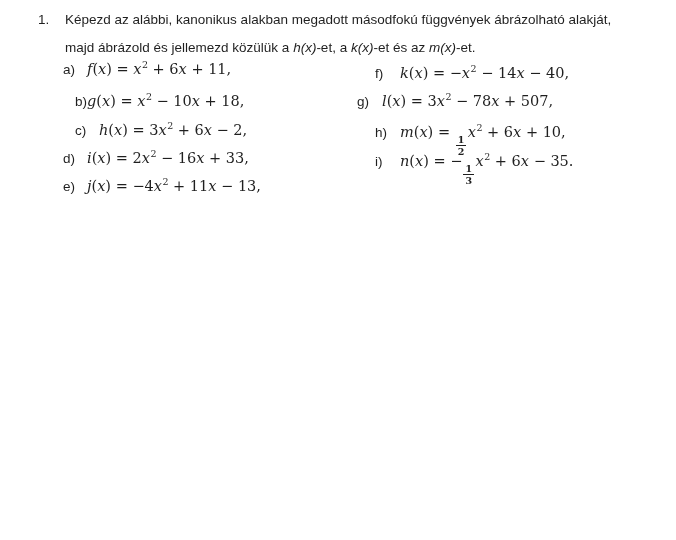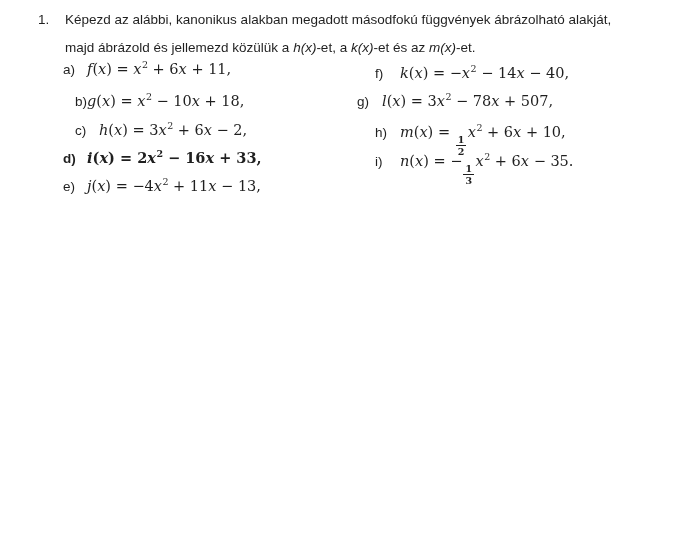--- a/index.html
+++ b/index.html
@@ -48,21 +48,21 @@
 <body>
 
 <div class="page">
   <div class="pnum">1.</div>
   <div class="hline hline1">Képezd az alábbi, kanonikus alakban megadott másodfokú függvények ábrázolható alakját,</div>
   <div class="hline hline2"><span>majd ábrázold és jellemezd közülük a </span><span class="it">h(x)</span><span>-et, a </span><span class="it">k(x)</span><span>-et és az </span><span class="it">m(x)</span><span>-et.</span></div>
   <div id="list-left">
       <div class="item" style="left: 63px; top: 60px;"><span class="lbl lbl-left">a)</span><span class="formula"><i class="mv">f</i><span>(</span><i class="mv">x</i><span>) = </span><i class="mv">x</i><sup>2</sup><span> + 6</span><i class="mv">x</i><span> + 11,</span></span></div>
       <div class="item" style="left: 63px; top: 92px; text-align: right;"><span class="lbl lbl-left">b)</span><span class="formula"><i class="mv">g</i><span>(</span><i class="mv">x</i><span>) = </span><i class="mv">x</i><sup>2</sup><span> − 10</span><i class="mv">x</i><span> + 18,</span></span></div>
       <div class="item" style="left: 75px; top: 121px;"><span class="lbl lbl-left">c)</span><span class="formula"><i class="mv">h</i><span>(</span><i class="mv">x</i><span>) = 3</span><i class="mv">x</i><sup>2</sup><span> + 6</span><i class="mv">x</i><span> − 2,</span></span></div>
-      <div class="item" style="left: 63px; top: 149px; font-weight: bold;"><span class="lbl lbl-left">d)</span><span class="formula"><i class="mv">i</i><span>(</span><i class="mv">x</i><span>) = 2</span><i class="mv">x</i><sup>2</sup><span> − 16</span><i class="mv">x</i><span> + 33,</span></span></div>
+      <div class="item" style="left: 63px; top: 149px;"><span class="lbl lbl-left">d)</span><span class="formula"><i class="mv">i</i><span>(</span><i class="mv">x</i><span>) = 2</span><i class="mv">x</i><sup>2</sup><span> − 16</span><i class="mv">x</i><span> + 33,</span></span></div>
       <div class="item" style="left: 63px; top: 177px;"><span class="lbl lbl-left">e)</span><span class="formula"><i class="mv">j</i><span>(</span><i class="mv">x</i><span>) = −4</span><i class="mv">x</i><sup>2</sup><span> + 11</span><i class="mv">x</i><span> − 13,</span></span></div>
     </div>
   <div id="list-right">
       <div class="item" style="left: 375px; top: 64px;"><span class="lbl lbl-right">f)</span><span class="formula"><i class="mv">k</i><span>(</span><i class="mv">x</i><span>) = −</span><i class="mv">x</i><sup>2</sup><span> − 14</span><i class="mv">x</i><span> − 40,</span></span></div>
       <div class="item" style="left: 357px; top: 92px;"><span class="lbl lbl-right">g)</span><span class="formula"><i class="mv">l</i><span>(</span><i class="mv">x</i><span>) = 3</span><i class="mv">x</i><sup>2</sup><span> − 78</span><i class="mv">x</i><span> + 507,</span></span></div>
       <div class="item" style="left: 375px; top: 123px;"><span class="lbl lbl-right">h)</span><span class="formula"><i class="mv">m</i><span>(</span><i class="mv">x</i><span>) = </span><span class="frac">
             <span class="fn">1</span>
             <span class="fd">2</span>
           </span><i class="mv">x</i><sup>2</sup><span> + 6</span><i class="mv">x</i><span> + 10,</span></span></div>
       <div class="item" style="left: 375px; top: 152px;"><span class="lbl lbl-right">i)</span><span class="formula"><i class="mv">n</i><span>(</span><i class="mv">x</i><span>) = −</span><span class="frac">

